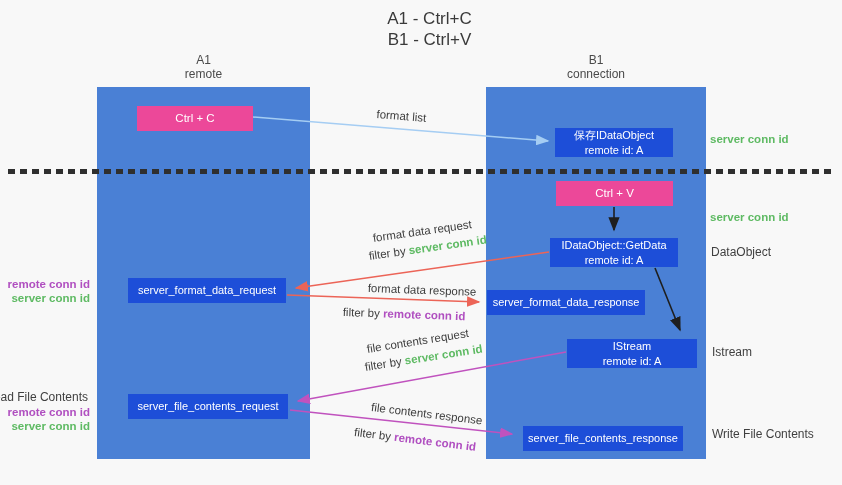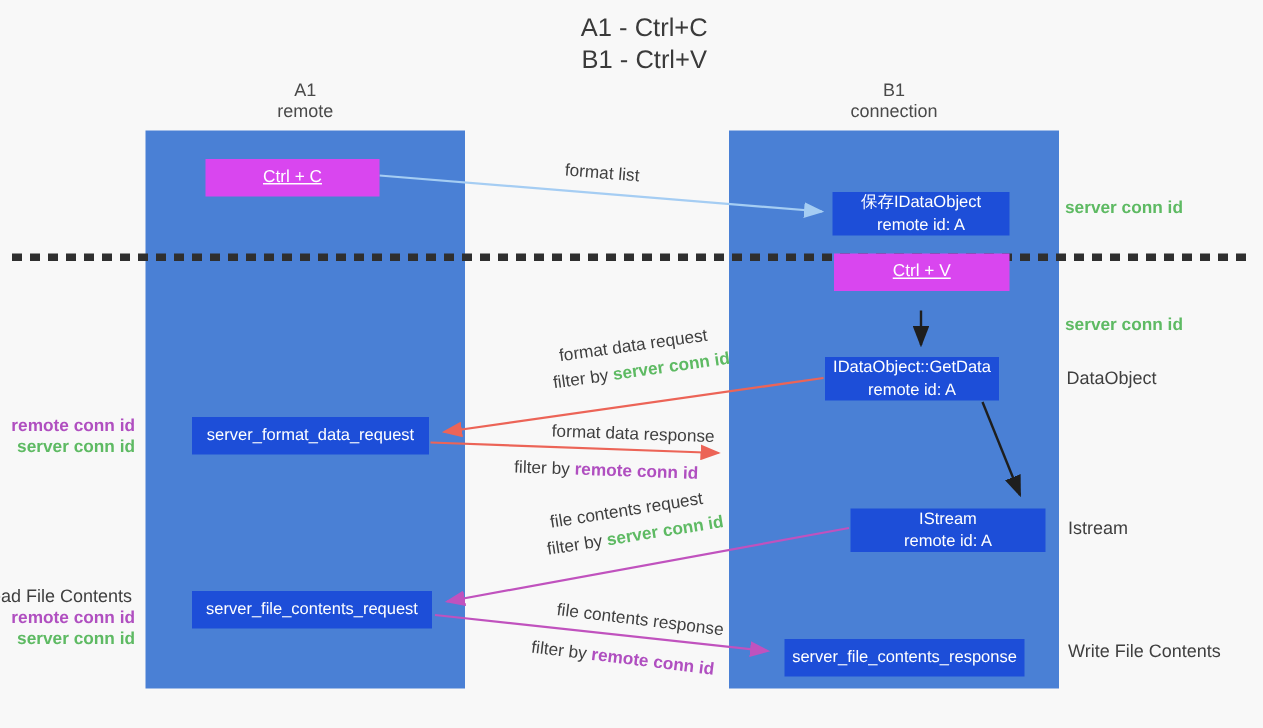--- a/index.html
+++ b/index.html
@@ -17,21 +17,21 @@
   .lifeline-header.right{left:486px;width:220px;}
   .lifeline{position:absolute;top:87px;height:372px;background:#4a80d5;}
   .lifeline.left{left:97px;width:213px;}
   .lifeline.right{left:486px;width:220px;}
   .dotted-line{position:absolute;left:8px;right:8px;top:169px;height:5px;
     background:repeating-linear-gradient(90deg,#2f2f2f 0 7px,transparent 7px 12px);}
   .overlay{position:absolute;left:0;top:0;pointer-events:none;}
   .node{position:absolute;display:flex;flex-direction:column;align-items:center;
     justify-content:center;color:#fff;text-align:center;line-height:1.3;
     font-size:11.5px;}
-  .node.green{background:#d946ef;text-decoration:underline;}
+  .node.green{background:#ec4899;}
   .node.orange{background:#1d4ed8;font-size:11px;}
   .alabel{position:absolute;white-space:nowrap;font-size:11.5px;color:#3f3f3f;
     transform-origin:left top;}
   .slabel{position:absolute;white-space:nowrap;font-size:11.5px;}
   .slabel.dark{font-size:12px;color:#3f3f3f;}
   .slabel.green{color:#5eba63;font-weight:bold;}
   .slabel.purple{color:#b04fc0;font-weight:bold;}
   .slabel.right-align{text-align:right;}
   .key-green{color:#5eba63;font-weight:bold;}
   .key-purple{color:#b04fc0;font-weight:bold;}
@@ -86,33 +86,36 @@
 
   <div class="node green" style="left:137px;top:106px;width:116px;height:25px;">
     <span>Ctrl + C</span>
   </div>
 
   <div class="node orange" style="left:555px;top:128px;width:118px;height:29px;">
     <span>保存IDataObject</span>
     <span>remote id: A</span>
   </div>
 
-  <div class="node green" style="left:556px;top:169px;width:117px;height:25px;">
+  <div class="node green" style="left:556px;top:181px;width:117px;height:25px;">
     <span>Ctrl + V</span>
   </div>
 
-  <div class="node orange" style="left:550px;top:238px;width:116px;height:29px;">
+  <div class="node orange" style="left:550px;top:238px;width:128px;height:29px;">
     <span>IDataObject::GetData</span>
     <span>remote id: A</span>
   </div>
 
   <div class="node orange" style="left:128px;top:278px;width:158px;height:25px;">
     <span>server_format_data_request</span>
   </div>
 
+  <div class="node orange" style="left:487px;top:290px;width:158px;height:25px;">
+    <span>server_format_data_response</span>
+  </div>
 
   <div class="node orange" style="left:567px;top:339px;width:130px;height:29px;">
     <span>IStream</span>
     <span>remote id: A</span>
   </div>
 
   <div class="node orange" style="left:128px;top:394px;width:160px;height:25px;">
     <span>server_file_contents_request</span>
   </div>
 

